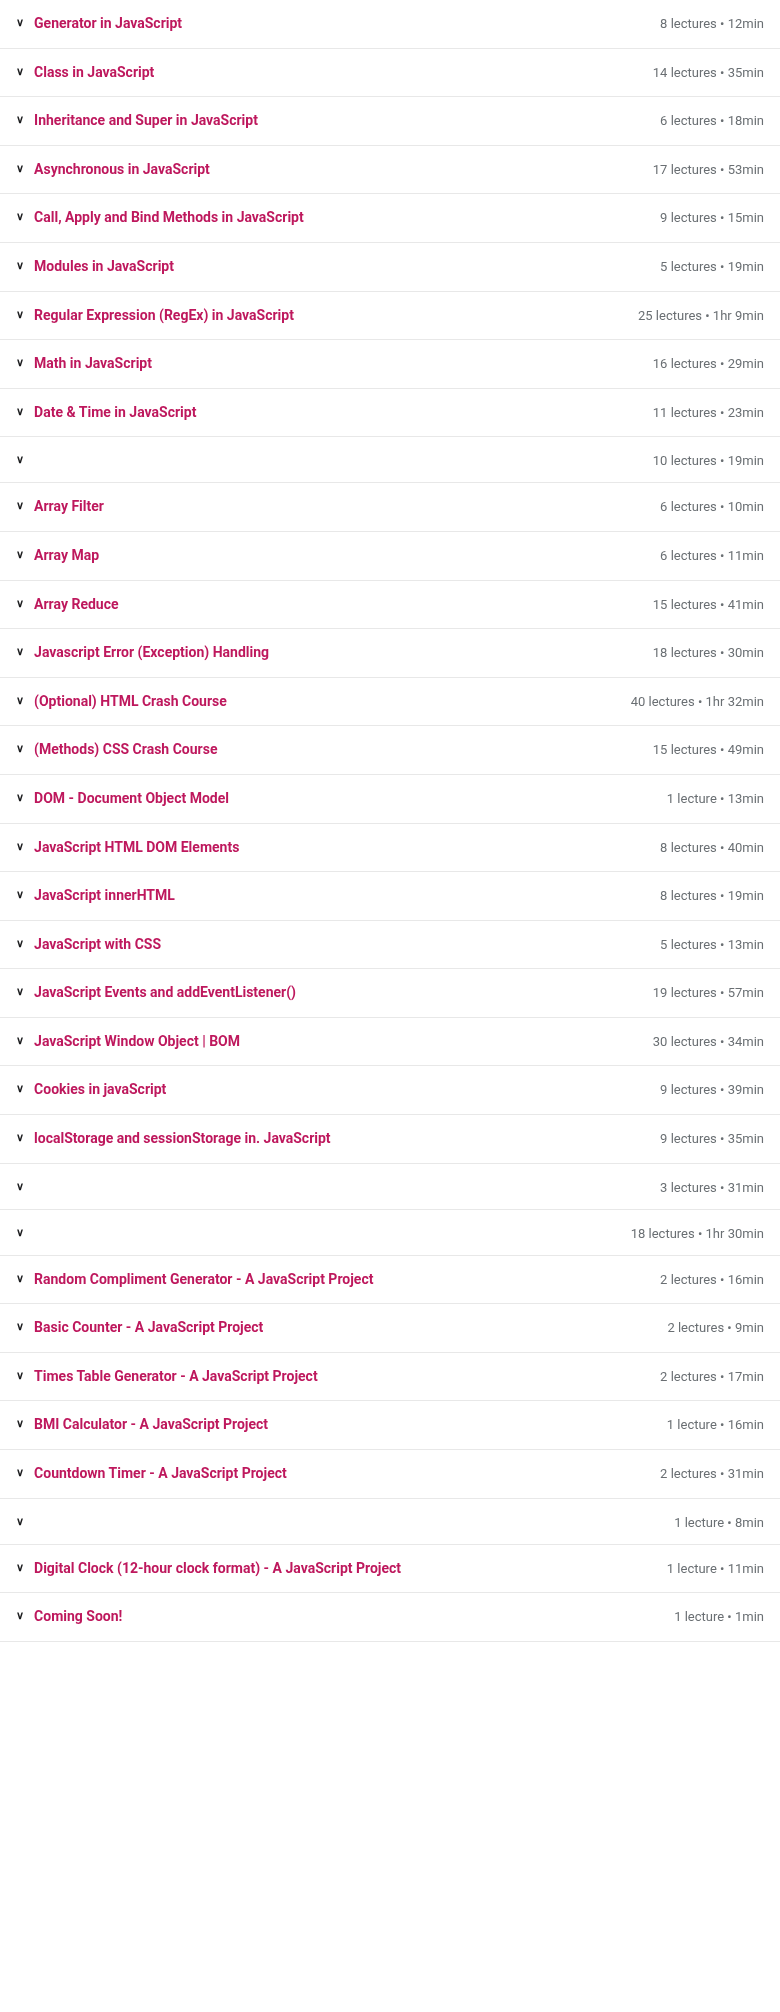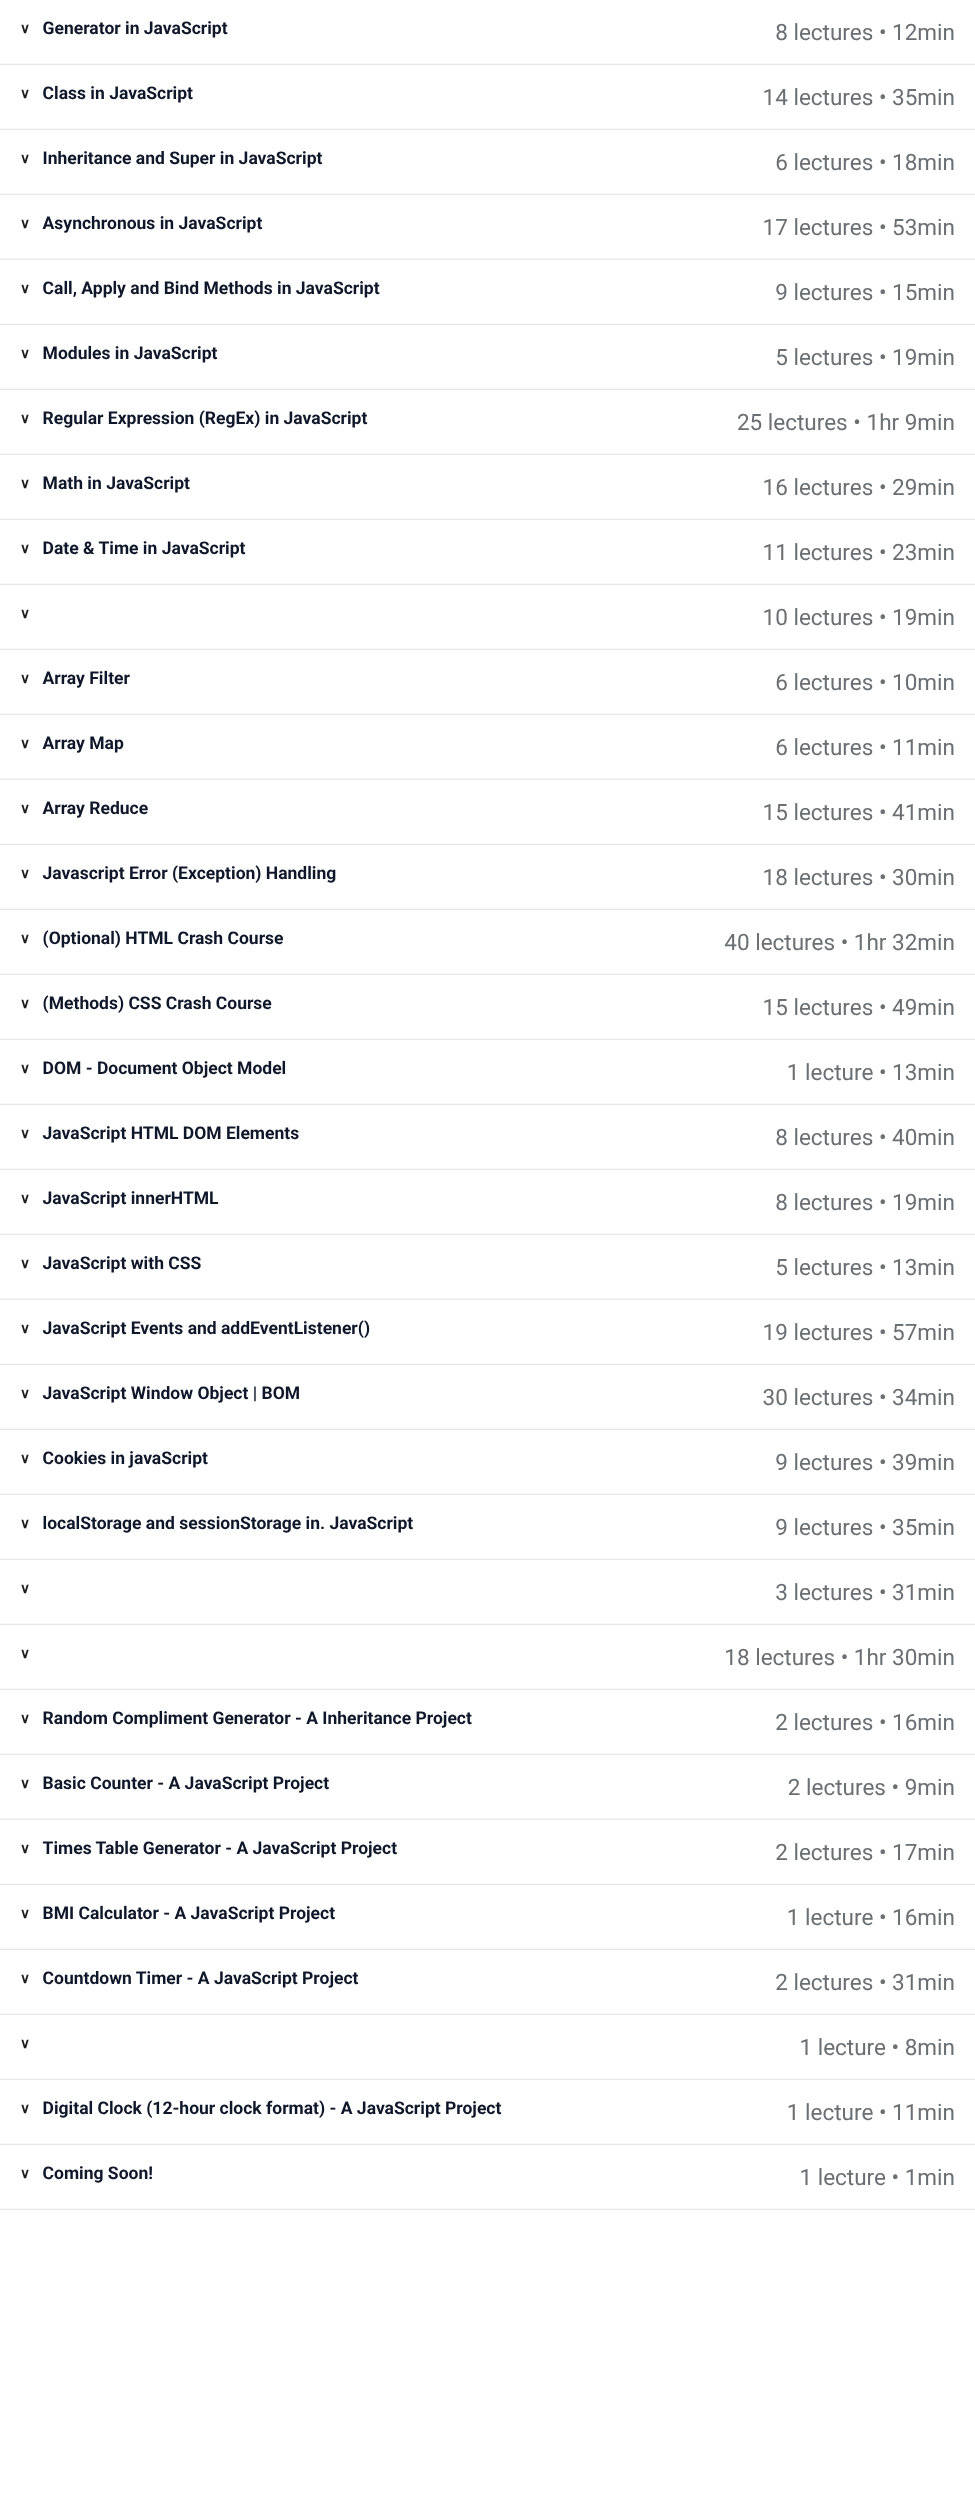--- a/index.html
+++ b/index.html
@@ -31,25 +31,25 @@
     .chevron {
       color: #1c1d1f;
       font-size: 11px;
       margin-top: 2px;
       flex-shrink: 0;
       font-weight: bold;
     }
     .section-title {
       font-size: 14px;
       font-weight: 700;
-      color: #0f172a;
+      color: #be185d;
       line-height: 1.4;
     }
     .section-meta {
-      font-size: 18px;
+      font-size: 13px;
       color: #6a6f73;
       white-space: nowrap;
       flex-shrink: 0;
       margin-left: 16px;
       margin-top: 2px;
     }
   </style>
 </head>
 <body>
 
@@ -229,21 +229,21 @@
   </div>
     <div class="course-section">
     <div class="section-left">
       <span class="chevron">∨</span>
     </div>
     <span class="section-meta">18 lectures • 1hr 30min</span>
   </div>
     <div class="course-section">
     <div class="section-left">
       <span class="chevron">∨</span>
-      <span class="section-title">Random Compliment Generator - A Inheritance Project</span>
+      <span class="section-title">Random Compliment Generator - A JavaScript Project</span>
     </div>
     <span class="section-meta">2 lectures • 16min</span>
   </div>
     <div class="course-section">
     <div class="section-left">
       <span class="chevron">∨</span>
       <span class="section-title">Basic Counter - A JavaScript Project</span>
     </div>
     <span class="section-meta">2 lectures • 9min</span>
   </div>

